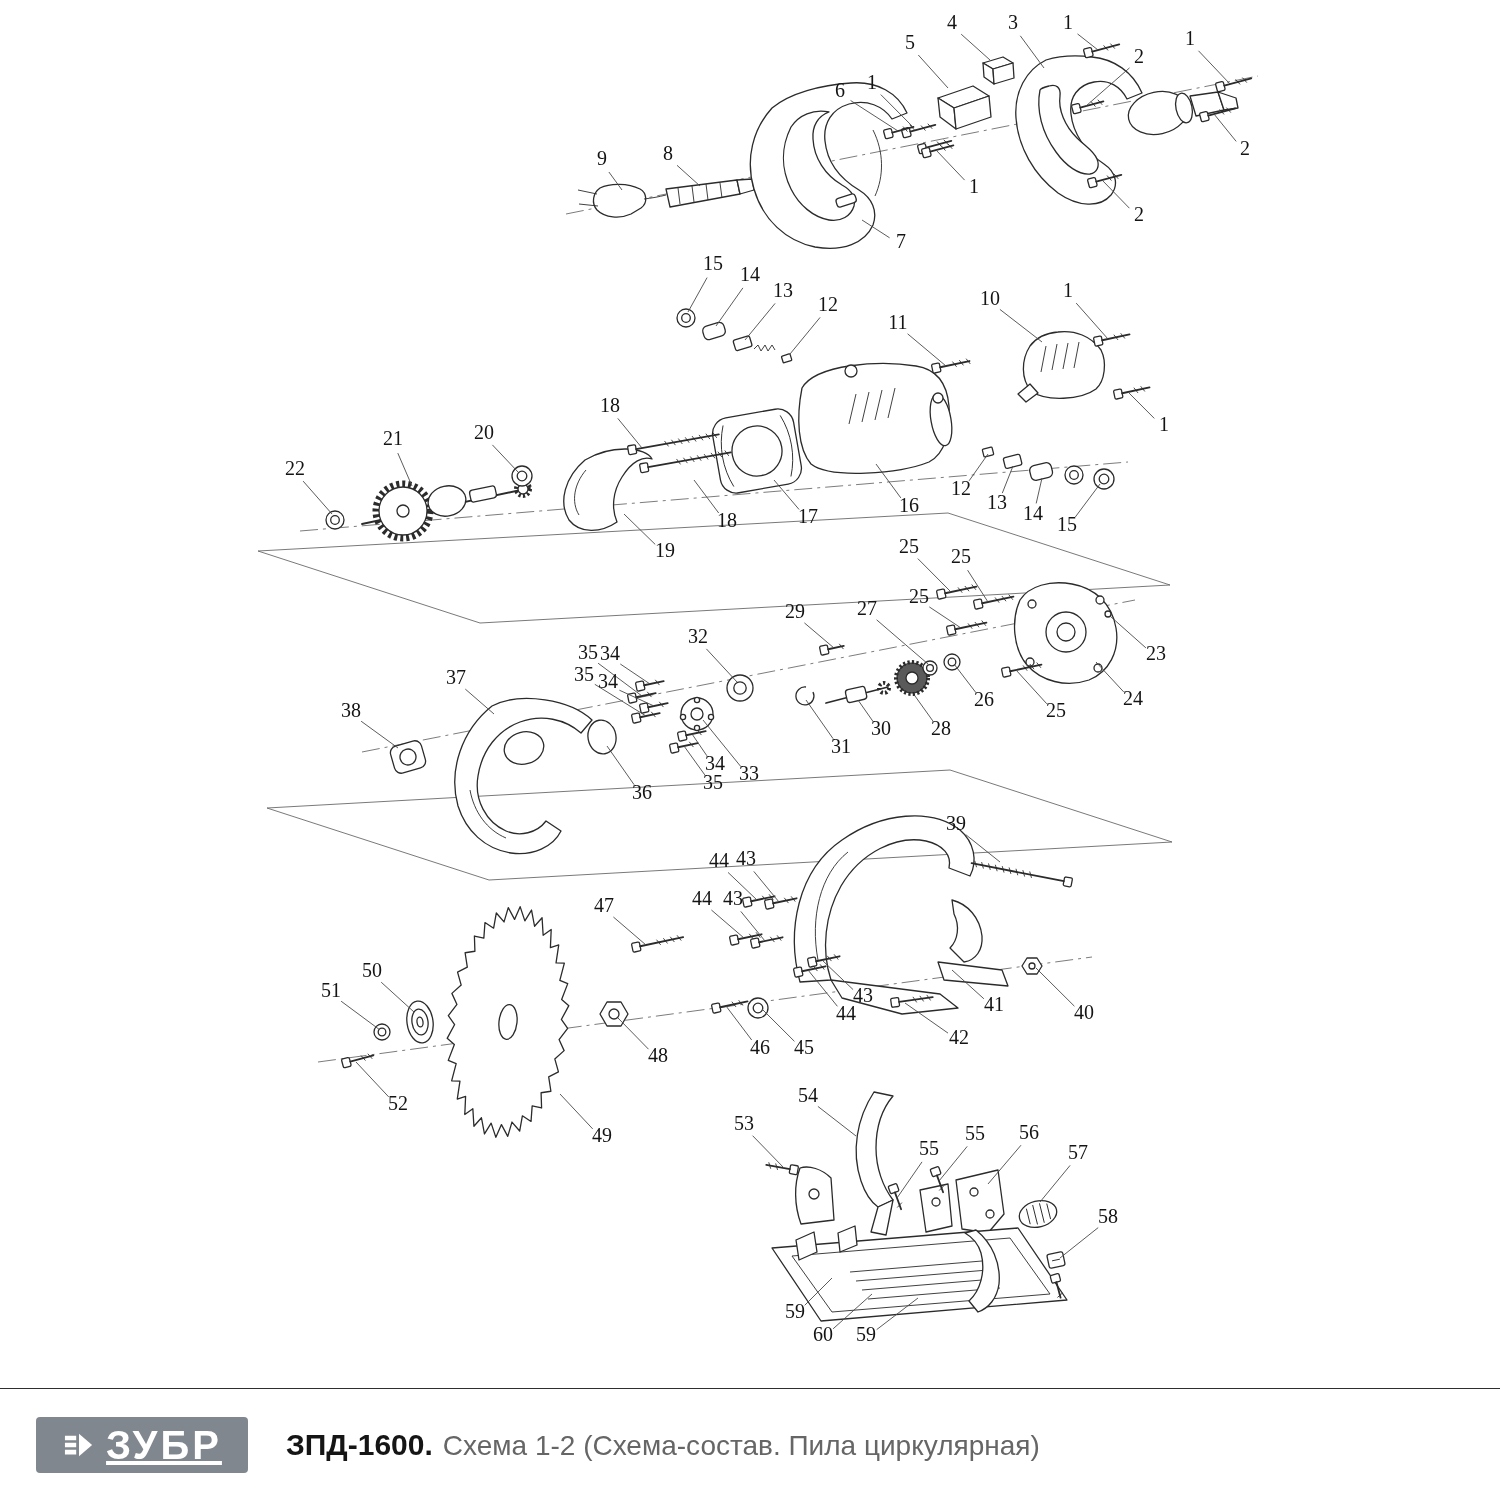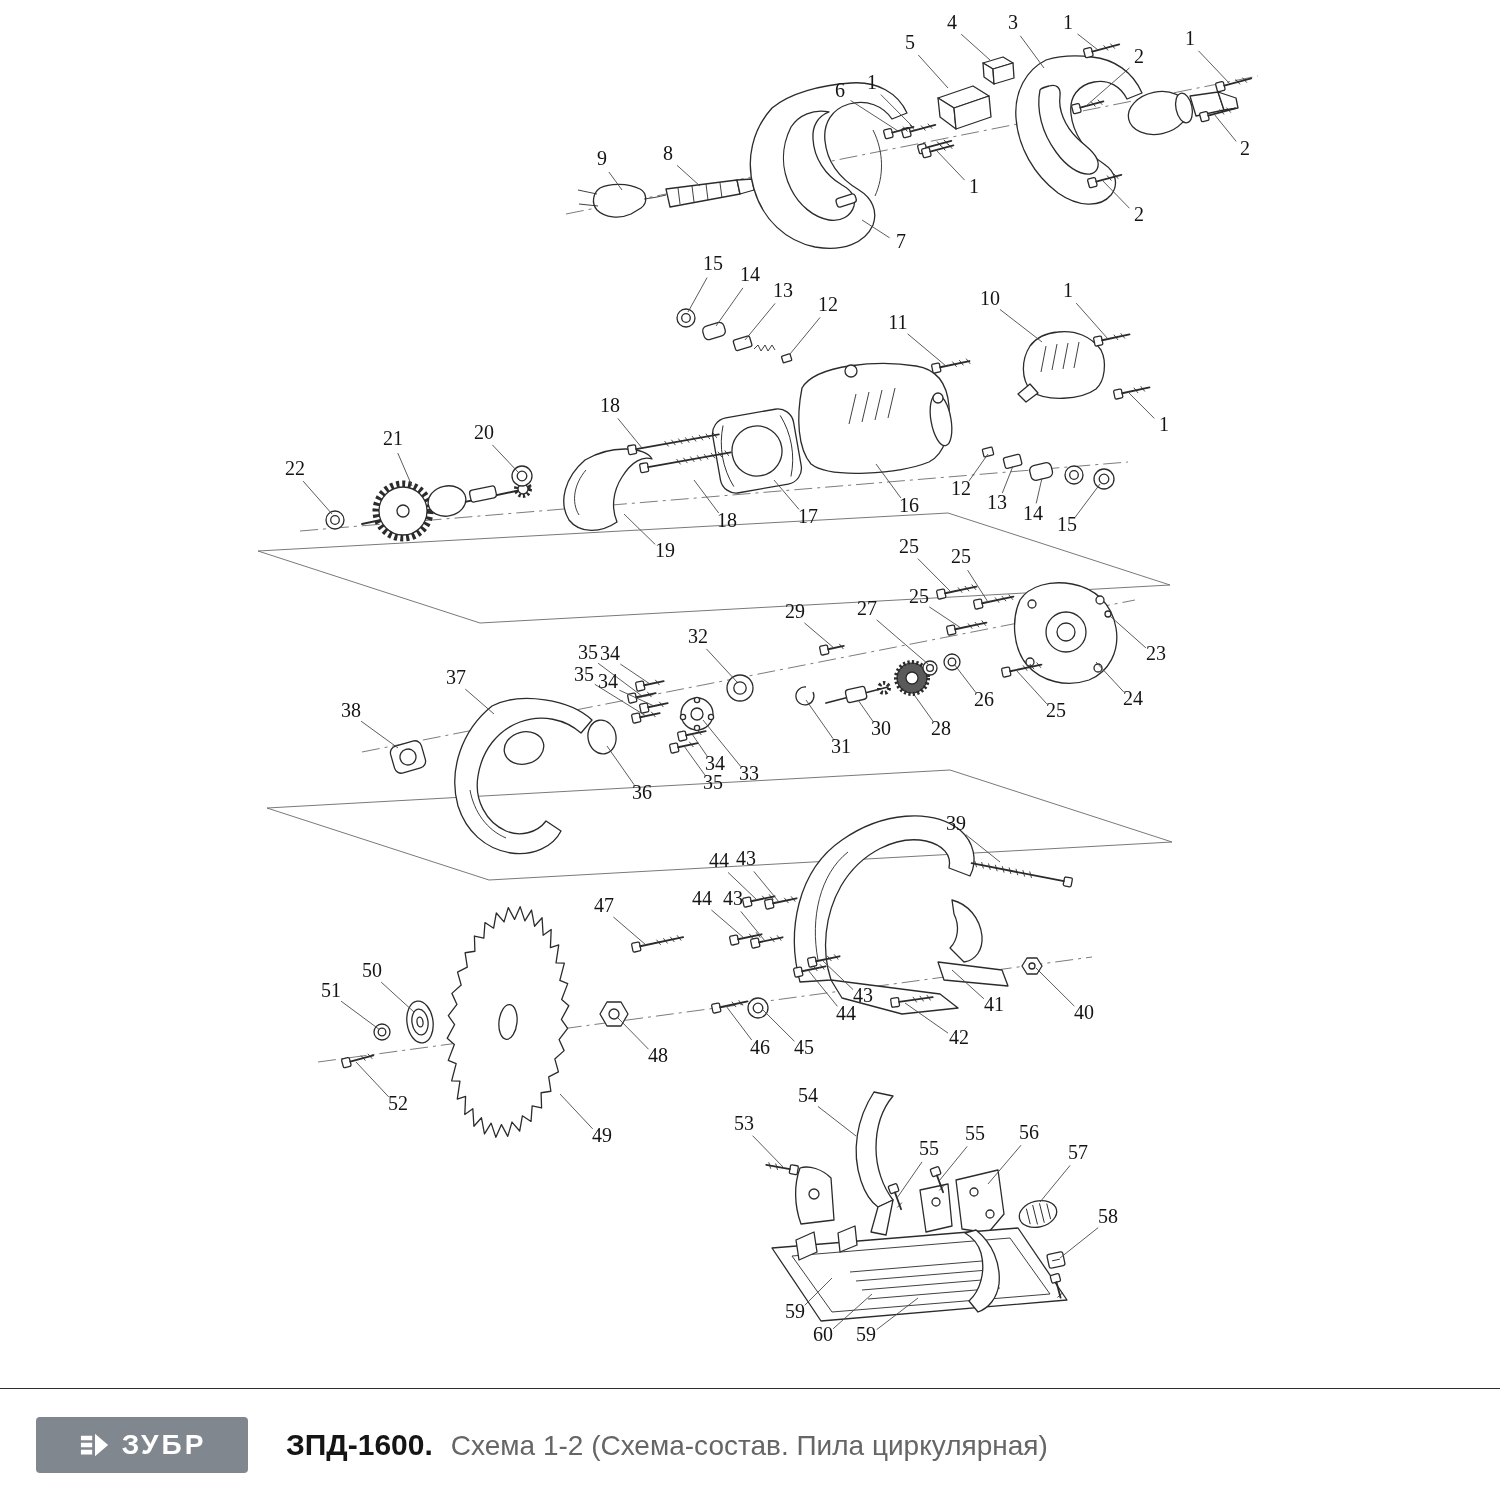--- a/index.html
+++ b/index.html
@@ -19,23 +19,23 @@
   .leader{ stroke:#4a4a4a; stroke-width:0.9; }
   .callout{ font:20px "Liberation Serif",serif; fill:#141414; text-anchor:middle; }
   .axis{ fill:none; stroke:#5a5a5a; stroke-width:0.8; stroke-dasharray:18 5 3 5; }
   .plane{ fill:none; stroke:#6a6a6a; stroke-width:0.9; }
 
   .footer{ position:absolute; left:0; bottom:0; width:100%; height:112px;
            border-top:1.5px solid #2e2e2e; display:flex; align-items:center;
            box-sizing:border-box; padding:0 36px; gap:38px; background:#fff; }
   .logo{ display:flex; align-items:center; gap:10px; background:#81878e; color:#fff;
          height:56px; padding:0 20px; border-radius:4px; min-width:172px; justify-content:center; }
-  .logo-text{ font-family:"Liberation Sans",sans-serif; font-weight:700; font-size:28px; letter-spacing:3px; line-height:1; }
+  .logo-text{ font-family:"Liberation Sans",sans-serif; font-weight:700; font-size:40px; letter-spacing:3px; line-height:1;text-decoration:underline; }
   .footer-title{ font-size:28px; color:#666; white-space:nowrap; }
-  .model{ font-weight:700; color:#151515; margin-right:18px; font-size:30px; }
+  .model{ font-weight:700; color:#151515; margin-right:10px; font-size:30px; }
 </style>
 </head>
 <body>
 
 <div class="page">
 
   <svg id="diagram-svg" width="1500" height="1390" viewBox="0 0 1500 1390" xmlns="http://www.w3.org/2000/svg">
 
     <g id="planes">
       <polygon class="plane" points="258,551 948,513 1170,585 480,623"></polygon>

